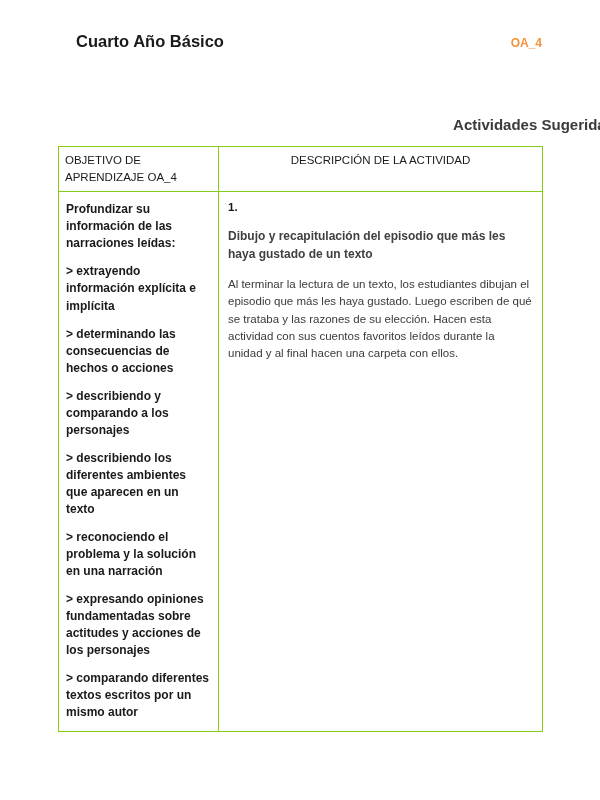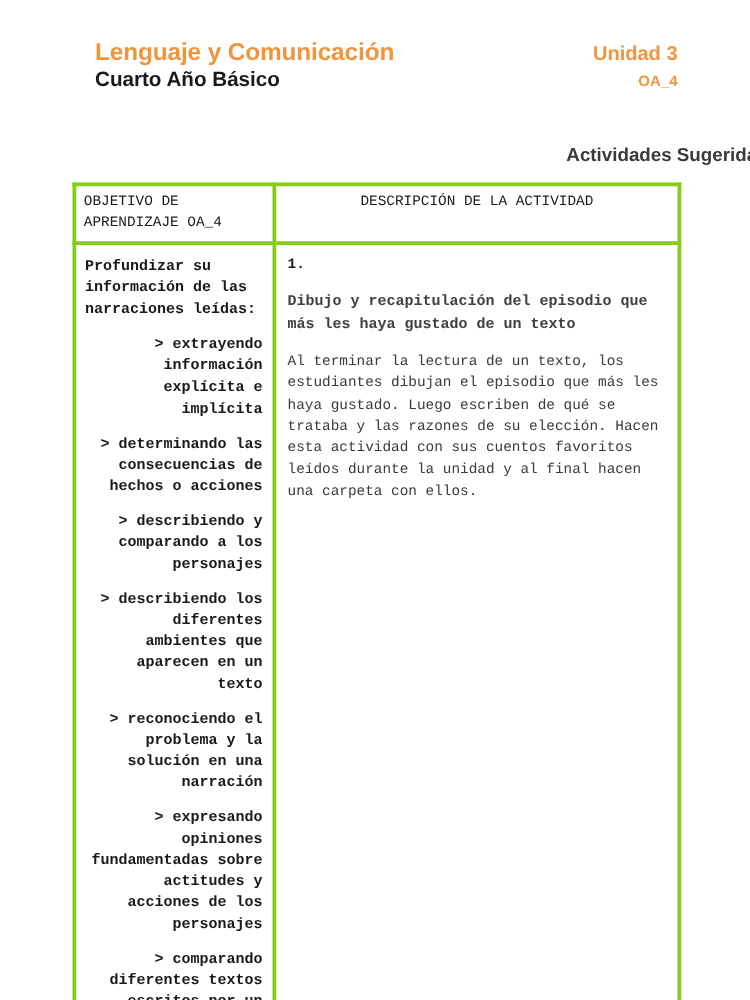--- a/index.html
+++ b/index.html
@@ -78,24 +78,23 @@
   .activity-table {
     position: absolute;
     left: 58px;
     top: 146px;
     width: 484px;
     border-collapse: collapse;
     table-layout: fixed;
   }
   .activity-table td,
   .activity-table th {
-    border: 3px solid #84cc16;
+    border: 1px solid #84cc16;
     vertical-align: top;
     padding: 0;
-    font-family: Liberation Mono, monospace;
   }
   .col-left  { width: 160px; }
   .col-right { width: 324px; }
 
   th.hdr-left, th.hdr-right {
     font-size: 11.5px;
     font-weight: normal;
     color: #1a1a1a;
     padding: 5px 6px 6px 6px;
     height: 34px;
@@ -124,21 +123,20 @@
     line-height: 1.42;
     color: #1a1a1a;
     margin: 0 0 11px 0;
   }
   .obj-item {
     font-size: 12px;
     font-weight: bold;
     line-height: 1.42;
     color: #1a1a1a;
     margin: 0 0 11px 0;
-    text-align: right;
   }
   .obj-item:last-child { margin-bottom: 0; }
 
   .act-number {
     font-size: 11.5px;
     font-weight: bold;
     color: #1a1a1a;
     margin: 0 0 14px 0;
   }
   .act-heading {
@@ -155,24 +153,20 @@
     color: #3a3a3a;
     margin: 0;
   }
 </style>
 </head>
 <body>
 
 <div class="page">
 
   <div class="doc-header">
-    <div class="header-row row1">
-      <span class="subject-title">Lenguaje y Comunicación</span>
-      <span class="unit-label">Unidad 3</span>
-    </div>
     <div class="header-row row2">
       <span class="grade-title">Cuarto Año Básico</span>
       <span class="oa-label">OA_4</span>
     </div>
   </div>
 
   <div class="section-title">Actividades Sugeridas</div>
 
   <table class="activity-table">
     <colgroup>

